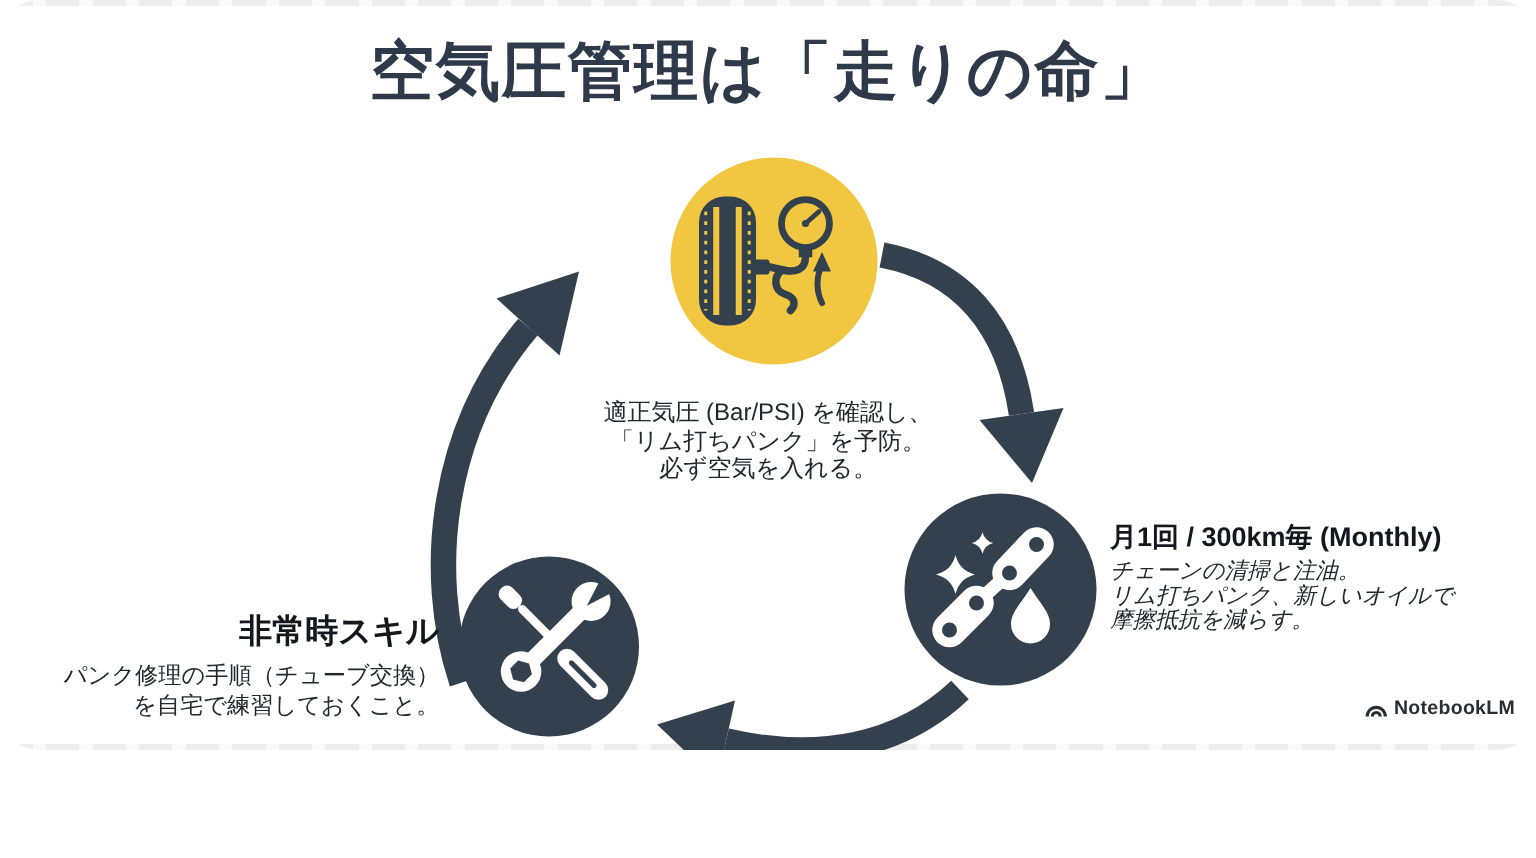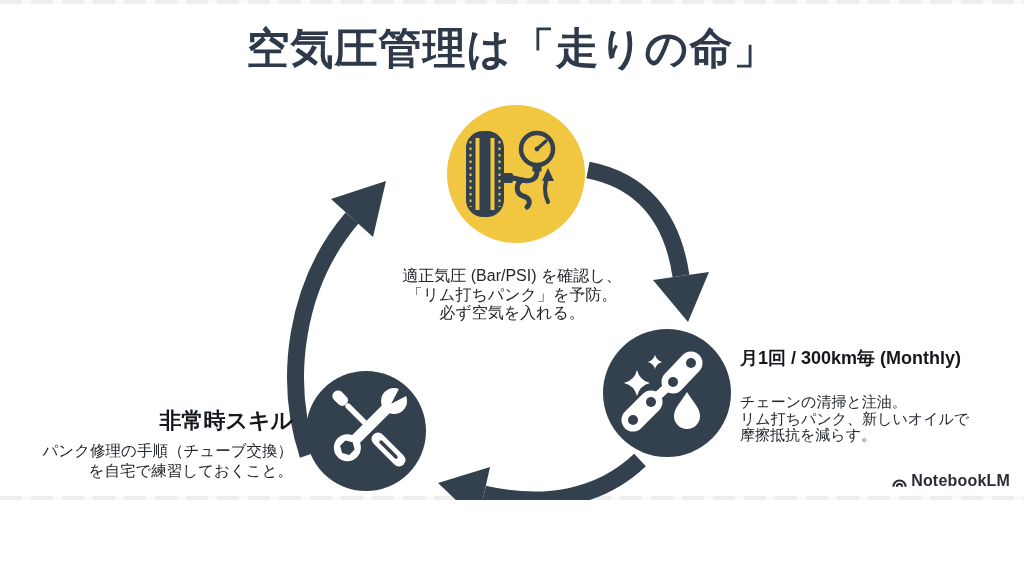--- a/index.html
+++ b/index.html
@@ -1,20 +1,21 @@
 <!DOCTYPE html>
 <html style="--navy: #33414f; --yellow: #f1c640; --title: #2e3a4a; --text: #202428;"><head>
 <meta charset="utf-8">
 <style>
   html,body{margin:0;padding:0;background:#fff;}
   .canvas{
     position:relative; width:1024px; height:500px; overflow:hidden;
     background:#ffffff;
     font-family:"Liberation Sans","DejaVu Sans",sans-serif;
     color:var(--text,#202428);
+    border-radius:26px;
   }
   .edge-strip{position:absolute;left:0;width:1024px;height:4px;
     background:repeating-linear-gradient(90deg,#e9e9e9 0 22px,#f8f8f8 22px 31px);
     opacity:.8;}
   .edge-strip.top{top:0;}
   .edge-strip.bottom{bottom:0;}
 
   .title{
     position:absolute; top:22px; left:0; right:0;
     text-align:center; font-size:43px; line-height:52px; font-weight:800;
@@ -36,31 +37,31 @@
   .node-line{color:#23272c;}
 
   .block-before{top:247px; left:0; right:0; text-align:center;}
   .block-before .node-heading{font-size:23px; line-height:30px;}
   .block-before .node-line{font-size:16px; line-height:18.5px;}
   .block-before .body{margin-top:20px;}
 
   .block-monthly{top:344px; left:740px; width:280px; text-align:left;}
   .block-monthly .node-heading{font-size:18px; line-height:28px;}
   .block-monthly .node-line{font-size:15px; line-height:16.5px;}
-  .block-monthly .body{margin-top:22px;}
+  .block-monthly .body{margin-top:1px;font-style:italic;}
 
   .block-emergency{top:407px; right:731px; width:300px; text-align:right;}
   .block-emergency .node-heading{font-size:22px; line-height:28px;}
   .block-emergency .node-line{font-size:15.5px; line-height:19.5px;}
   .block-emergency .body{margin-top:6px;}
 
   .footer-brand{
-    position:absolute; right:14px; bottom:10px; z-index:3;
-    display:flex; align-items:center; gap:4px;
-    font-size:16px; font-weight:700; color:#2a2d31; letter-spacing:.2px;
+    position:absolute; right:14px; bottom:21px; z-index:3;
+    display:flex; align-items:flex-end; gap:4px;
+    font-size:13px; font-weight:700; color:#2a2d31; letter-spacing:.2px;
   }
 </style>
 </head>
 <body>
 
 <div class="canvas">
 
   <div class="edge-strip top"></div>
   <div class="edge-strip bottom"></div>
 

